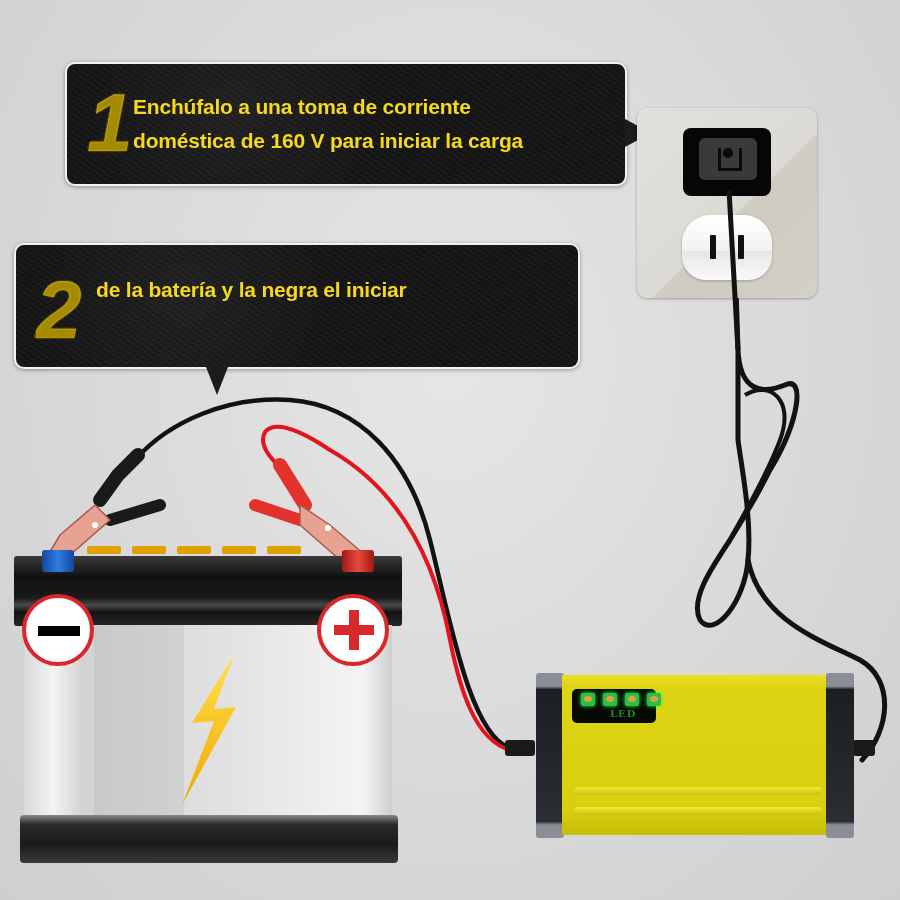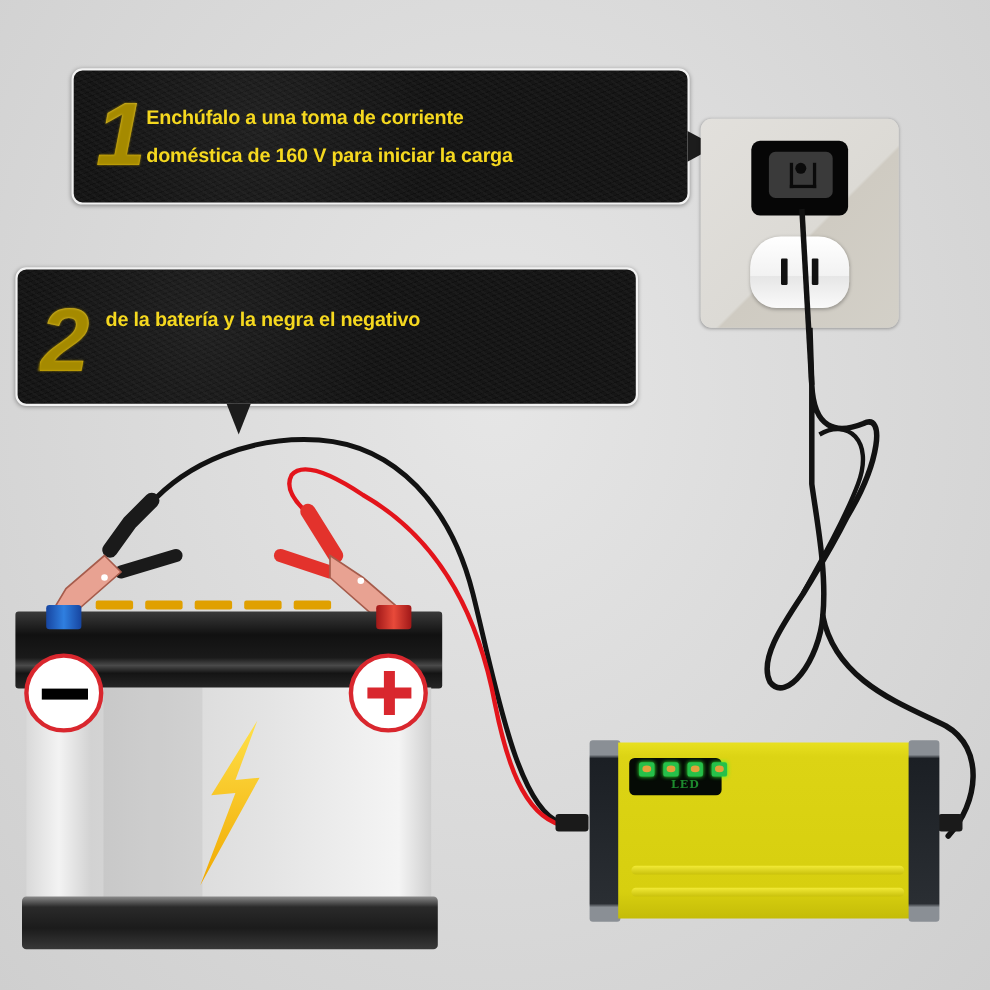--- a/index.html
+++ b/index.html
@@ -6,21 +6,21 @@
   body{width:900px;height:900px;overflow:hidden;background:#dcdcdc;position:relative;font-family:"Liberation Sans",sans-serif;}
   .bg{position:absolute;inset:0;background:radial-gradient(ellipse at 50% 40%,#e6e6e6 0%,#d8d8d8 60%,#cfcfcf 100%);}
   .callout{position:absolute;border-radius:10px;border:2px solid #f2f2f2;box-shadow:0 1px 4px rgba(0,0,0,.35);
     background:
       radial-gradient(circle at 30% 40%,rgba(255,255,255,.05) 0,transparent 40%),
       repeating-linear-gradient(35deg,rgba(255,255,255,.025) 0 2px,transparent 2px 5px),
       repeating-linear-gradient(-20deg,rgba(0,0,0,.25) 0 1px,transparent 1px 4px),
       #161616;}
   .callout .num{position:absolute;color:#f7d21e;font-weight:bold;font-style:italic;text-shadow:0 0 2px #a58a00;
     background:linear-gradient(#ffe35a,#e6b800);-webkit-background-clip:text;background-clip:text;-webkit-text-fill-color:transparent;}
-  .callout .txt{position:absolute;color:#f5d81f;font-weight:bold;font-size:18px;line-height:34px;letter-spacing:-0.2px;white-space:nowrap;}
+  .callout .txt{position:absolute;color:#f5d81f;font-weight:bold;font-size:21px;line-height:34px;letter-spacing:-0.2px;white-space:nowrap;}
   .c1{left:65px;top:62px;width:558px;height:120px;}
   .c1 .num{left:20px;top:14px;font-size:82px;line-height:90px;}
   .c1 .txt{left:66px;top:26px;}
   .c1 .tail{position:absolute;right:-26px;top:55px;width:0;height:0;border-top:14px solid transparent;border-bottom:14px solid transparent;border-left:26px solid #1c1c1c;}
   .c2{left:14px;top:243px;width:562px;height:122px;}
   .c2 .num{left:20px;top:20px;font-size:82px;line-height:90px;}
   .c2 .txt{left:80px;top:28px;}
   .c2 .tail{position:absolute;left:190px;bottom:-28px;width:0;height:0;border-left:11px solid transparent;border-right:11px solid transparent;border-top:28px solid #1c1c1c;}
 
   .outlet{position:absolute;left:637px;top:108px;width:180px;height:190px;border-radius:10px;
@@ -94,21 +94,21 @@
   <div class="txt">
     <div>Enchúfalo a una toma de corriente</div>
     <div>doméstica de 160 V para iniciar la carga</div>
   </div>
   <div class="tail"></div>
 </div>
 
 <div class="callout c2">
   <span class="num">2</span>
   <div class="txt">
-    <div>de la batería y la negra el negativo</div>
+    <div>de la batería y la negra el iniciar</div>
   </div>
   <div class="tail"></div>
 </div>
 
 <div class="outlet">
   <div class="socket">
     <div class="slot" style="left:28px"></div>
     <div class="slot" style="left:56px"></div>
   </div>
   <div class="plug">

